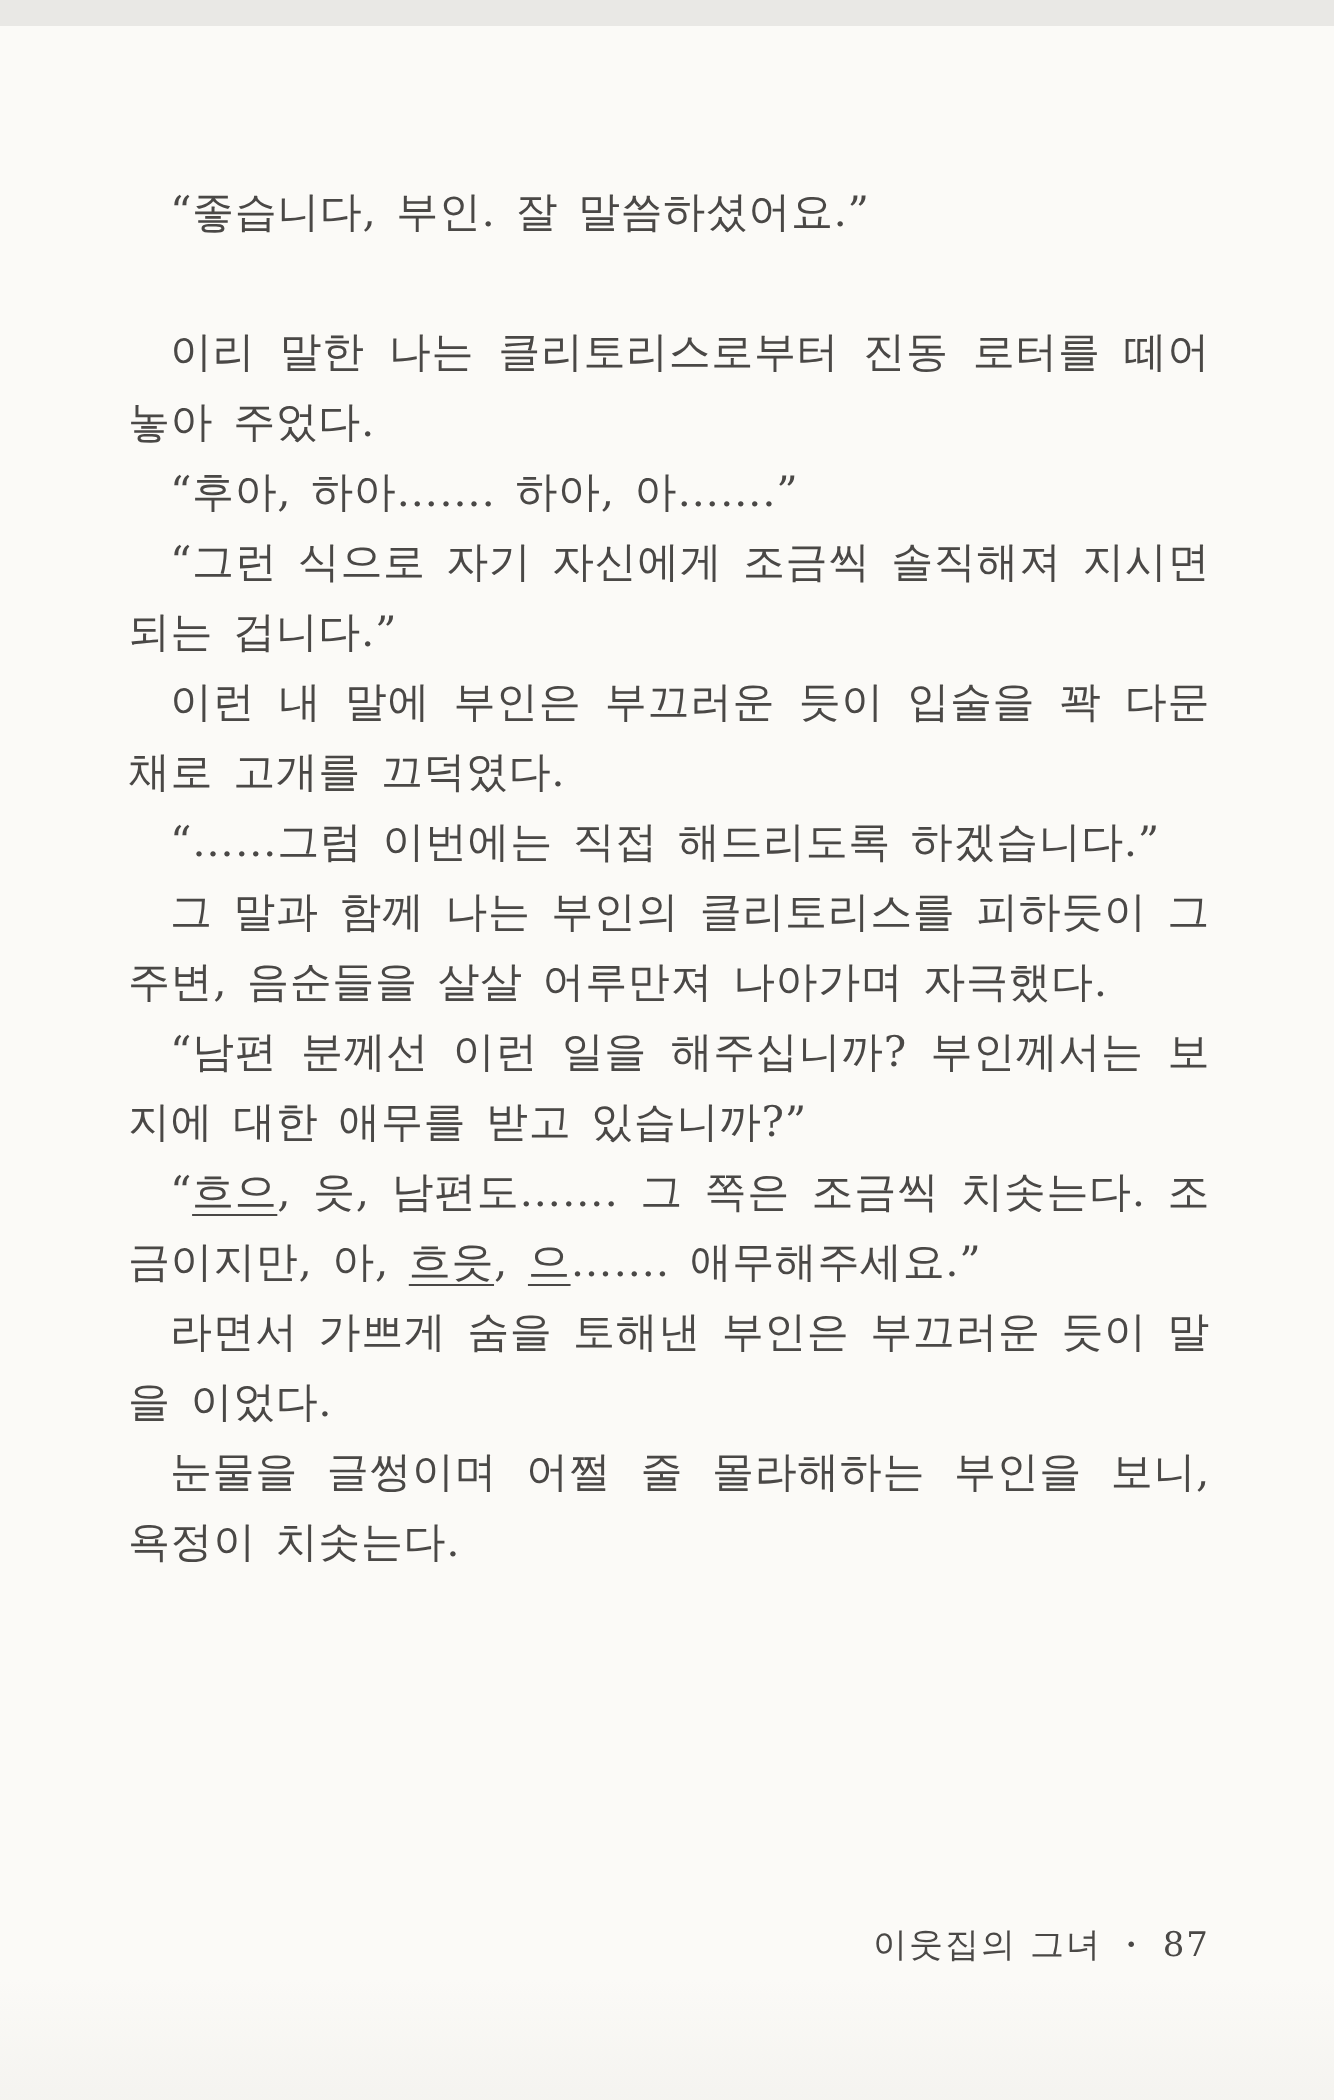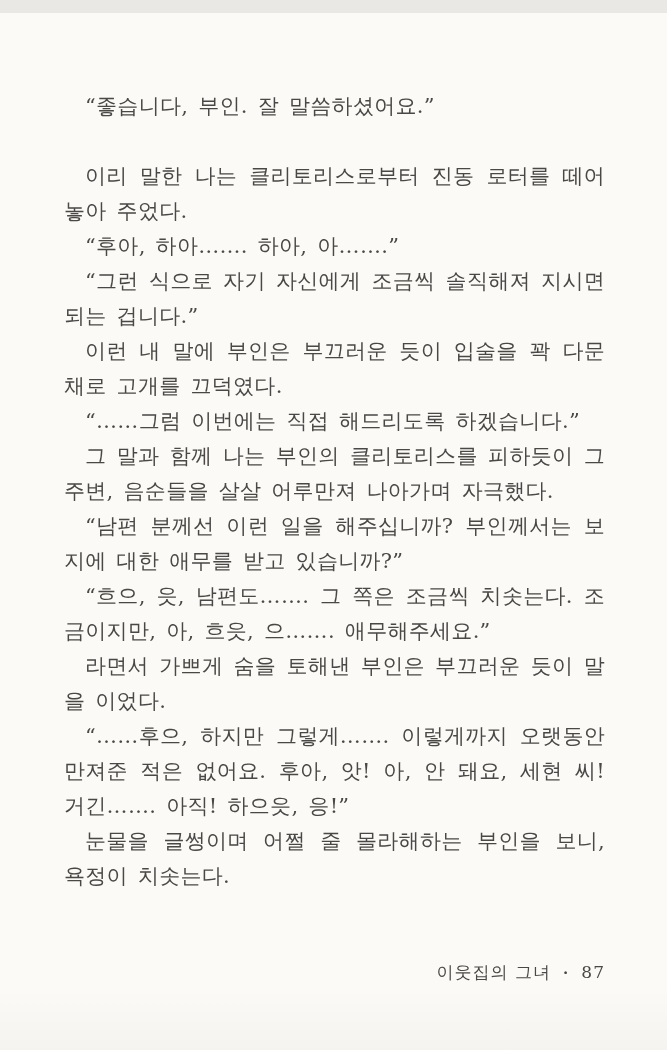--- a/index.html
+++ b/index.html
@@ -28,20 +28,21 @@
     line-height: 35px;
     letter-spacing: 0.3px;
     word-spacing: 3px;
   }
   .body-text p.para {
     text-indent: 21px;
     text-align: justify;
   }
   .body-text p.gap { margin-top: 35px; }
   .u {
+    text-decoration: underline;
     text-decoration-thickness: 1px;
     text-underline-offset: 4px;
   }
   .page-footer {
     position: absolute;
     top: 948px;
     right: 62px;
     font-size: 17px;
     letter-spacing: 1px;
     color: var(--ink);
@@ -61,19 +62,18 @@
       <p class="para"><span>“좋습니다, 부인. 잘 말씀하셨어요.”</span></p>
       <p class="para gap"><span>이리 말한 나는 클리토리스로부터 진동 로터를 떼어놓아 주었다.</span></p>
       <p class="para"><span>“후아, 하아……. 하아, 아…….”</span></p>
       <p class="para"><span>“그런 식으로 자기 자신에게 조금씩 솔직해져 지시면 되는 겁니다.”</span></p>
       <p class="para"><span>이런 내 말에 부인은 부끄러운 듯이 입술을 꽉 다문 채로 고개를 끄덕였다.</span></p>
       <p class="para"><span>“……그럼 이번에는 직접 해드리도록 하겠습니다.”</span></p>
       <p class="para"><span>그 말과 함께 나는 부인의 클리토리스를 피하듯이 그 주변, 음순들을 살살 어루만져 나아가며 자극했다.</span></p>
       <p class="para"><span>“남편 분께선 이런 일을 해주십니까? 부인께서는 보지에 대한 애무를 받고 있습니까?”</span></p>
       <p class="para"><span>“</span><span class="u">흐으</span><span>, 읏, 남편도……. 그 쪽은 조금씩 치솟는다. 조금이지만, 아, </span><span class="u">흐읏</span><span>, </span><span class="u">으</span><span>……. 애무해주세요.”</span></p>
       <p class="para"><span>라면서 가쁘게 숨을 토해낸 부인은 부끄러운 듯이 말을 이었다.</span></p>
-      <p class="para"><span>“……</span><span class="u">후으</span><span>, 하지만 그렇게……. 이렇게까지 오랫동안 만져준 적은 없어요. 후아, 앗! 아, 안 돼요, 세현 씨! 거긴……. 아직! </span><span class="u">하으읏</span><span>, 응!”</span></p>
       <p class="para"><span>눈물을 글썽이며 어쩔 줄 몰라해하는 부인을 보니, 욕정이 치솟는다.</span></p>
     </main>
   <footer class="page-footer">
     <span>이웃집의 그녀</span><span class="sep">·</span><span>87</span>
   </footer>
 </div>
 
 </body></html>

